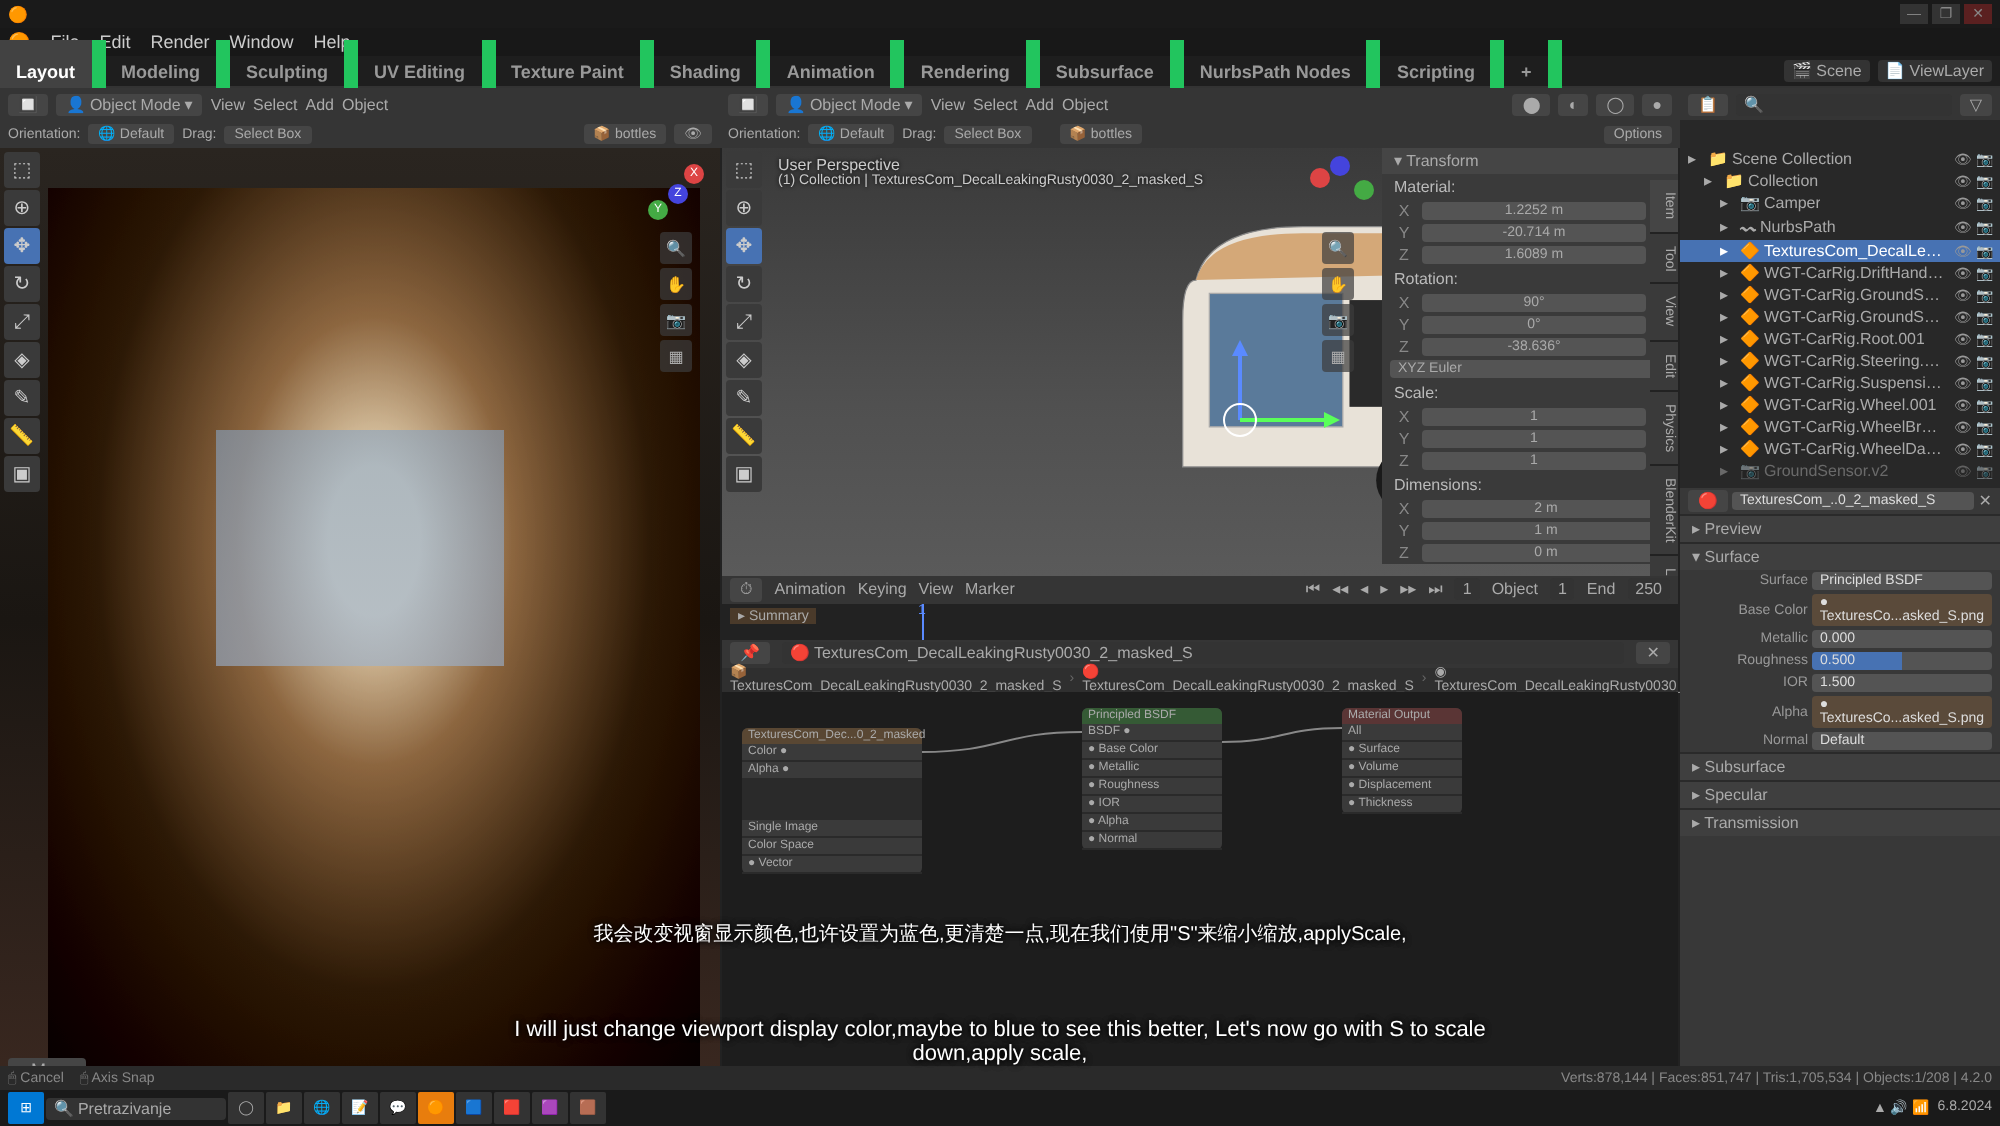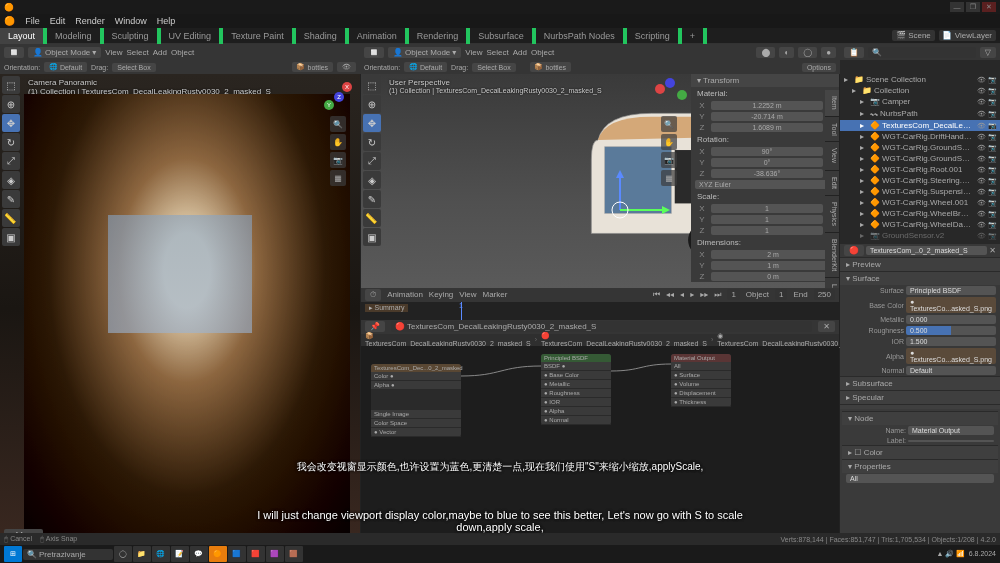--- a/index.html
+++ b/index.html
@@ -3,21 +3,21 @@
 <meta charset="utf-8">
 <style>
 * { margin:0; padding:0; box-sizing:border-box; font-family:'Segoe UI',Arial,sans-serif; }
 body { background:#2b2b2b; color:#aaa; font-size:9px; width:1000px; height:563px; overflow:hidden; position:relative; }
 .titlebar { height:14px; background:#1a1a1a; display:flex; align-items:center; padding:0 4px; font-size:8px; color:#888; }
 .titlebar .wincontrols { margin-left:auto; display:flex; gap:2px; }
 .titlebar .wincontrols span { width:14px; height:10px; background:#333; display:flex; align-items:center; justify-content:center; font-size:7px; }
 .menubar { height:14px; background:#181818; display:flex; align-items:center; padding:0 4px; gap:10px; font-size:9px; color:#ccc; }
 .menubar span { cursor:pointer; }
 .tabbar { height:16px; background:#1e1e1e; display:flex; align-items:center; gap:0; font-size:9px; border-bottom:1px solid #333; }
-.tabbar .tab { padding:0 8px; height:16px; display:flex; align-items:center; color:#999; border-right:4px solid #22c55e; }
+.tabbar .tab { padding:16px 8px; height:16px; display:flex; align-items:center; color:#999; border-right:7px solid #22c55e;font-weight:bold; }
 .tabbar .tab.active { background:#424242; color:#fff; }
 .tabbar .right { margin-left:auto; display:flex; gap:4px; padding-right:4px; align-items:center; }
 .field { background:#333; border-radius:2px; padding:1px 4px; display:inline-flex; align-items:center; gap:2px; font-size:8px; }
 .toolbar { height:16px; background:#353535; display:flex; align-items:center; padding:0 4px; gap:4px; font-size:8px; }
 .btn { background:#454545; border-radius:2px; padding:1px 5px; display:inline-flex; align-items:center; gap:2px; cursor:pointer; }
 .main { display:flex; height:calc(563px - 14px - 14px - 16px - 16px - 18px); }
 .leftcol { width:360px; display:flex; flex-direction:column; }
 .midcol { width:480px; display:flex; flex-direction:column; border-left:1px solid #222; border-right:1px solid #222; }
 .rightcol { width:160px; display:flex; flex-direction:column; background:#3a3a3a; }
 .viewport { flex:1; background:#1a1a1a; position:relative; overflow:hidden; }
@@ -167,25 +167,20 @@
         <div class="vp-tool">⬚</div>
         <div class="vp-tool">⊕</div>
         <div class="vp-tool active">✥</div>
         <div class="vp-tool">↻</div>
         <div class="vp-tool">⤢</div>
         <div class="vp-tool">◈</div>
         <div class="vp-tool">✎</div>
         <div class="vp-tool">📏</div>
         <div class="vp-tool">▣</div>
       </div>
-      <div class="vp-overlay">
-        <div>Camera Panoramic</div>
-        <div>(1) Collection | TexturesCom_DecalLeakingRusty0030_2_masked_S</div>
-        <div>Sample 20/33</div>
-      </div>
 
       <div style="position:absolute;inset:20px 10px 10px 24px;background:radial-gradient(ellipse at 50% 40%,#d4c4a8 10%,#8a6a4a 30%,#3a2a1a 60%,#1a0a05 100%);filter:contrast(1.2)"></div>
       <div style="position:absolute;left:30%;top:30%;width:40%;height:25%;background:linear-gradient(#87a4c4,#9ab4d4);opacity:.6"></div>
       <div class="vp-gizmos">
         <div class="orb">
           <div class="axis" style="background:#d44;left:22px;top:4px">X</div>
           <div class="axis" style="background:#4a4;left:4px;top:22px">Y</div>
           <div class="axis" style="background:#44d;left:14px;top:14px">Z</div>
         </div>
         <div class="gbtn">🔍</div>
@@ -580,36 +575,20 @@
         </div>
       <div class="prop-row">
           <span class="lbl">Normal</span>
           <span class="val">Default</span>
         </div>
       <div class="prop-section">▸ <span>Subsurface</span></div>
       <div class="prop-section">▸ <span>Specular</span></div>
       <div class="prop-section">▸ <span>Transmission</span></div>
 
     </div>
-    <div class="nside">
-      <div class="prop-section">▾ <span>Node</span></div>
-      <div class="prop-row">
-          <span class="lbl">Name:</span>
-          <span class="val">Material Output</span>
-        </div>
-      <div class="prop-row">
-          <span class="lbl">Label:</span>
-          <span class="val"></span>
-        </div>
-      <div class="prop-section">▸ ☐ <span>Color</span></div>
-      <div class="prop-section">▾ <span>Properties</span></div>
-      <div class="prop-row">
-          <span class="val">All</span>
-        </div>
-    </div>
   </div>
 </div>
 
 <div class="statusbar">
   <span>🖱 <span>Cancel</span></span>
   <span style="margin-left:8px">🖱 <span>Axis Snap</span></span>
   <span style="margin-left:auto">Verts:878,144 | Faces:851,747 | Tris:1,705,534 | Objects:1/208 | 4.2.0</span>
 </div>
 
 <div class="subtitle">

